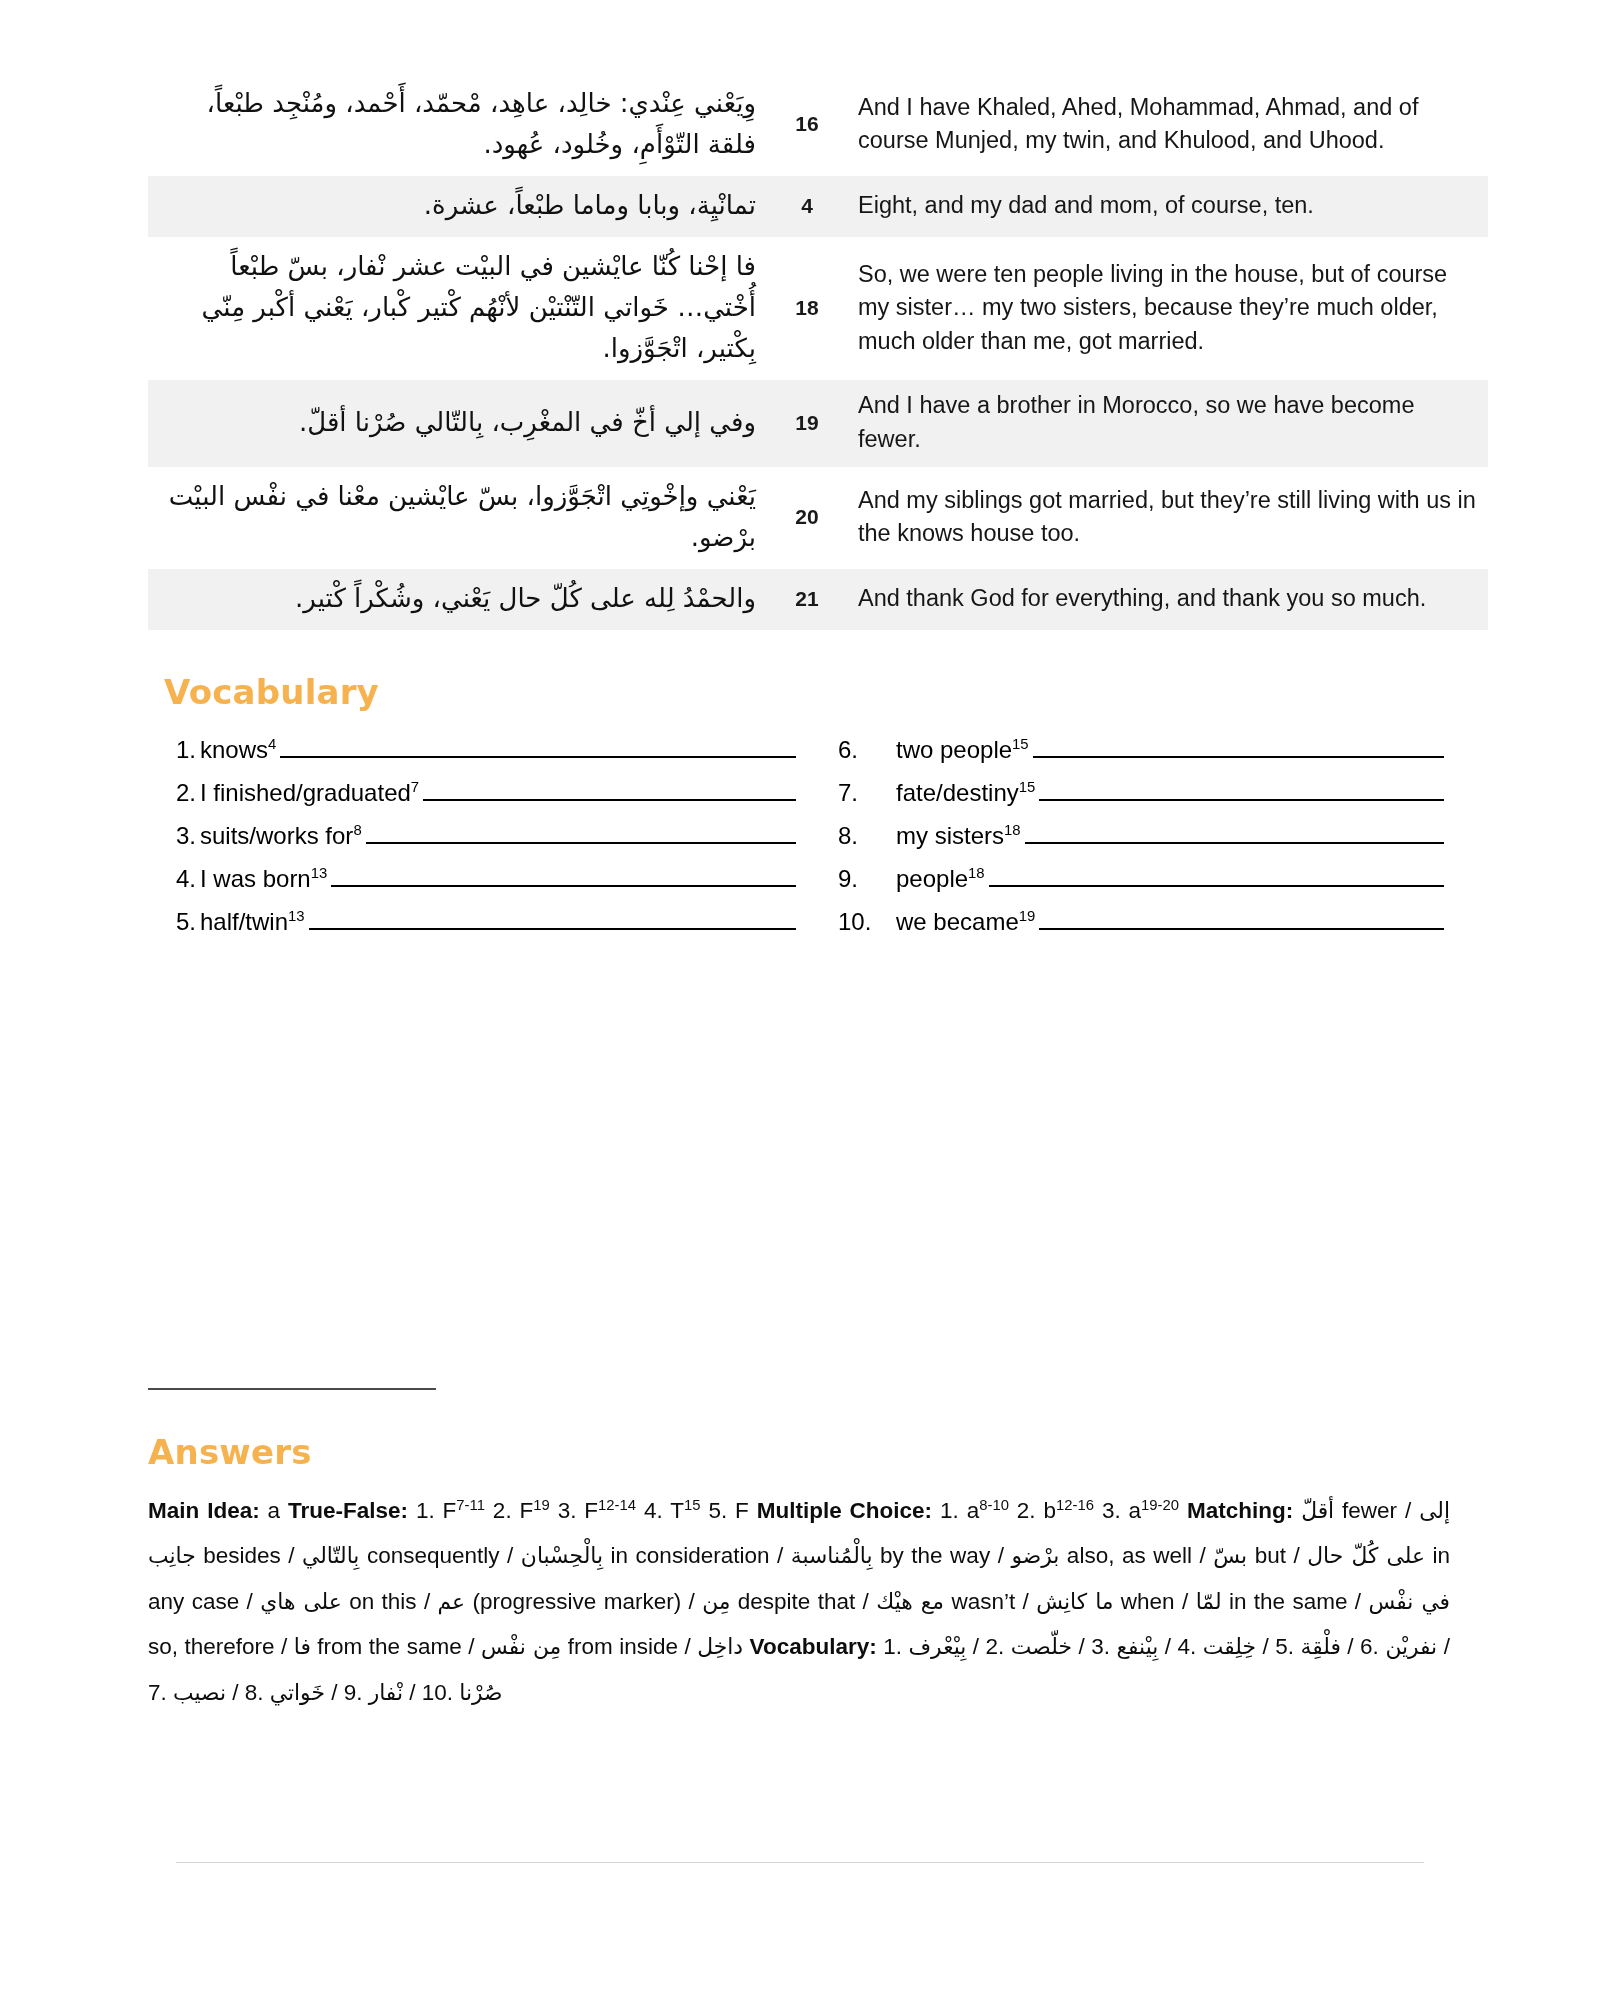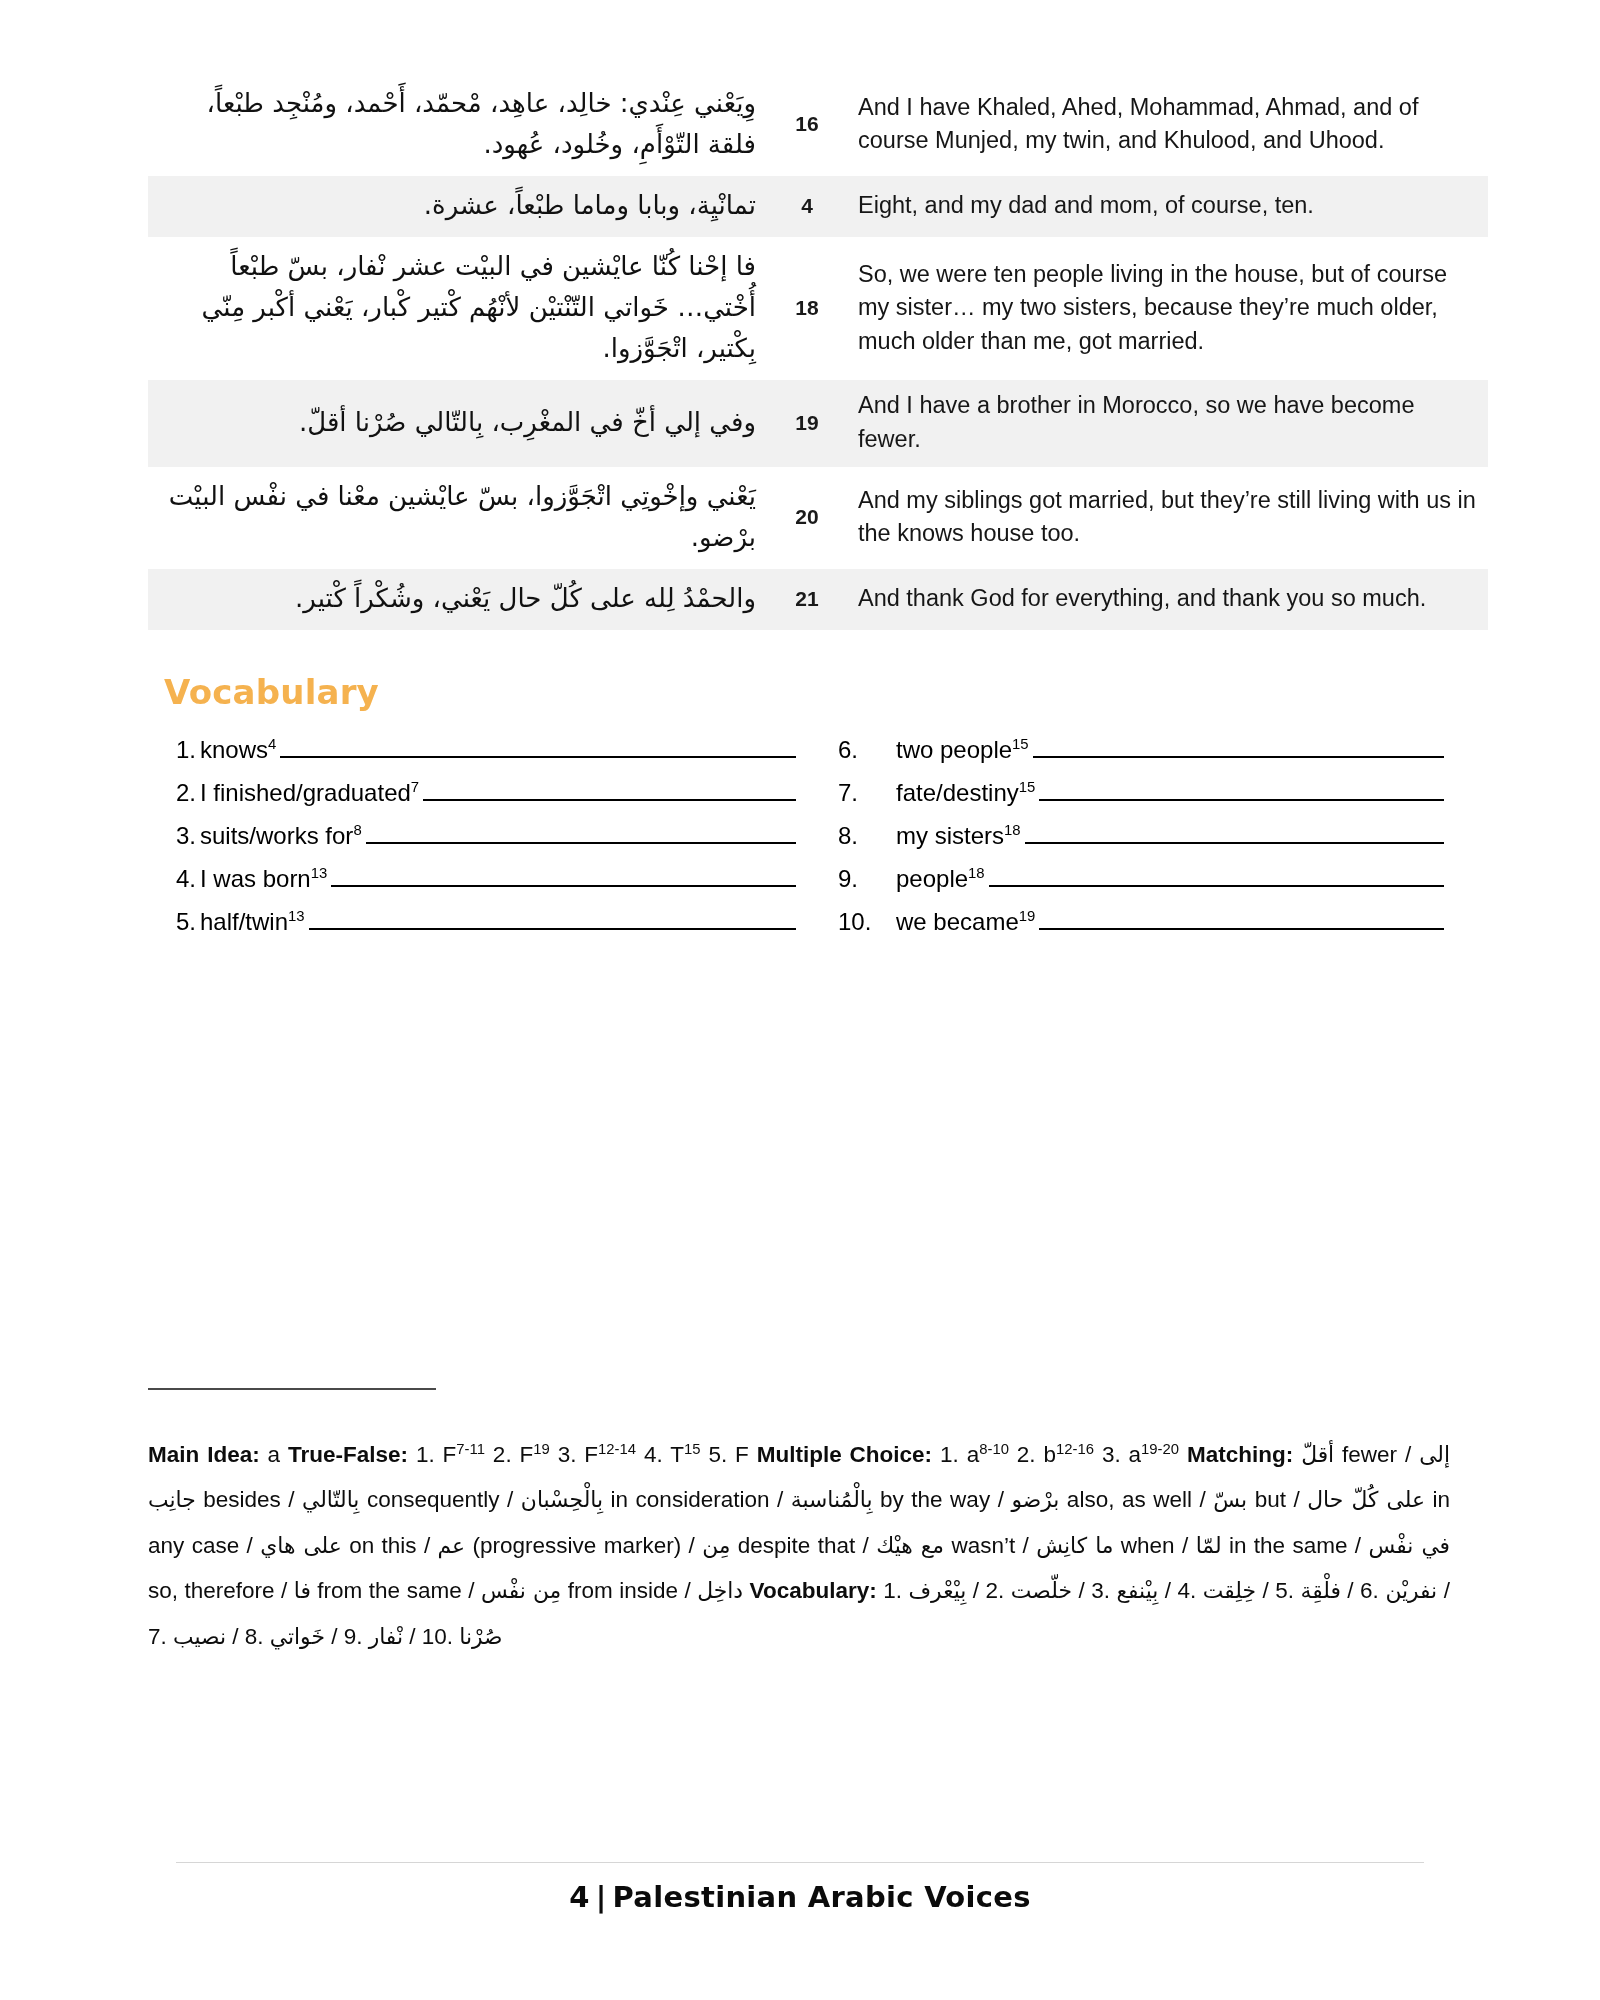--- a/index.html
+++ b/index.html
@@ -286,21 +286,19 @@
           </li>
         </ol>
       </div>
     </div>
 
   </div>
 
   <div class="footnote-rule"></div>
 
   <div id="answers-wrap">
+    <div id="answers-heading" class="sec-heading">Answers</div>
     <div class="answers-body" id="answers-body"><b>Main Idea:</b> a <b>True-False:</b> 1. F<sup>7-11</sup> 2. F<sup>19</sup> 3. F<sup>12-14</sup> 4. T<sup>15</sup> 5. F <b>Multiple Choice:</b> 1. a<sup>8-10</sup> 2. b<sup>12-16</sup> 3. a<sup>19-20</sup> <b>Matching:</b> <span class="ar-inline">أقل<span class="dia" style="color: rgb(238, 176, 74);">ّ</span></span> fewer / <span class="ar-inline">إلى جان<span class="dia" style="color: rgb(238, 176, 74);">ِ</span>ب</span> besides / <span class="ar-inline">ب<span class="dia" style="color: rgb(238, 176, 74);">ِ</span>الت<span class="dia" style="color: rgb(238, 176, 74);">ّ</span>الي</span> consequently / <span class="ar-inline">ب<span class="dia" style="color: rgb(238, 176, 74);">ِ</span>ال<span class="dia" style="color: rgb(238, 176, 74);">ْ</span>ح<span class="dia" style="color: rgb(238, 176, 74);">ِ</span>س<span class="dia" style="color: rgb(238, 176, 74);">ْ</span>بان</span> in consideration / <span class="ar-inline">ب<span class="dia" style="color: rgb(238, 176, 74);">ِ</span>ال<span class="dia" style="color: rgb(238, 176, 74);">ْ</span>م<span class="dia" style="color: rgb(238, 176, 74);">ُ</span>ناسبة</span> by the way / <span class="ar-inline">بر<span class="dia" style="color: rgb(238, 176, 74);">ْ</span>ضو</span> also, as well / <span class="ar-inline">بس<span class="dia" style="color: rgb(238, 176, 74);">ّ</span></span> but / <span class="ar-inline">على ك<span class="dia" style="color: rgb(238, 176, 74);">ُ</span>ل<span class="dia" style="color: rgb(238, 176, 74);">ّ</span> حال</span> in any case / <span class="ar-inline">على هاي</span> on this / <span class="ar-inline">عم</span> (progressive marker) / <span class="ar-inline">م<span class="dia" style="color: rgb(238, 176, 74);">ِ</span>ن</span> despite that / <span class="ar-inline">مع هي<span class="dia" style="color: rgb(238, 176, 74);">ْ</span>ك</span> wasn’t / <span class="ar-inline">ما كان<span class="dia" style="color: rgb(238, 176, 74);">ِ</span>ش</span> when / <span class="ar-inline">لم<span class="dia" style="color: rgb(238, 176, 74);">ّ</span>ا</span> in the same / <span class="ar-inline">في نف<span class="dia" style="color: rgb(238, 176, 74);">ْ</span>س</span> so, therefore / <span class="ar-inline">فا</span> from the same / <span class="ar-inline">م<span class="dia" style="color: rgb(238, 176, 74);">ِ</span>ن نف<span class="dia" style="color: rgb(238, 176, 74);">ْ</span>س</span> from inside / <span class="ar-inline">داخ<span class="dia" style="color: rgb(238, 176, 74);">ِ</span>ل</span> <b>Vocabulary:</b> 1. <span class="ar-inline">ب<span class="dia" style="color: rgb(238, 176, 74);">ِ</span>ي<span class="dia" style="color: rgb(238, 176, 74);">ْ</span>ع<span class="dia" style="color: rgb(238, 176, 74);">ْ</span>رف</span> / 2. <span class="ar-inline">خل<span class="dia" style="color: rgb(238, 176, 74);">ّ</span>صت</span> / 3. <span class="ar-inline">ب<span class="dia" style="color: rgb(238, 176, 74);">ِ</span>ي<span class="dia" style="color: rgb(238, 176, 74);">ْ</span>نفع</span> / 4. <span class="ar-inline">خ<span class="dia" style="color: rgb(238, 176, 74);">ِ</span>ل<span class="dia" style="color: rgb(238, 176, 74);">ِ</span>قت</span> / 5. <span class="ar-inline">فل<span class="dia" style="color: rgb(238, 176, 74);">ْ</span>ق<span class="dia" style="color: rgb(238, 176, 74);">ِ</span>ة</span> / 6. <span class="ar-inline">نفري<span class="dia" style="color: rgb(238, 176, 74);">ْ</span>ن</span> / 7. <span class="ar-inline">نصيب</span> / 8. <span class="ar-inline">خ<span class="dia" style="color: rgb(238, 176, 74);">َ</span>واتي</span> / 9. <span class="ar-inline">ن<span class="dia" style="color: rgb(238, 176, 74);">ْ</span>فار</span> / 10. <span class="ar-inline">ص<span class="dia" style="color: rgb(238, 176, 74);">ُ</span>ر<span class="dia" style="color: rgb(238, 176, 74);">ْ</span>نا</span></div>
   </div>
 
   <div class="footer-rule"></div>
-  <div class="footer">
-    <span>4</span><span class="sep">|</span><span>Palestinian Arabic Voices</span>
-  </div>
 
 </div>
 
 </body></html>

